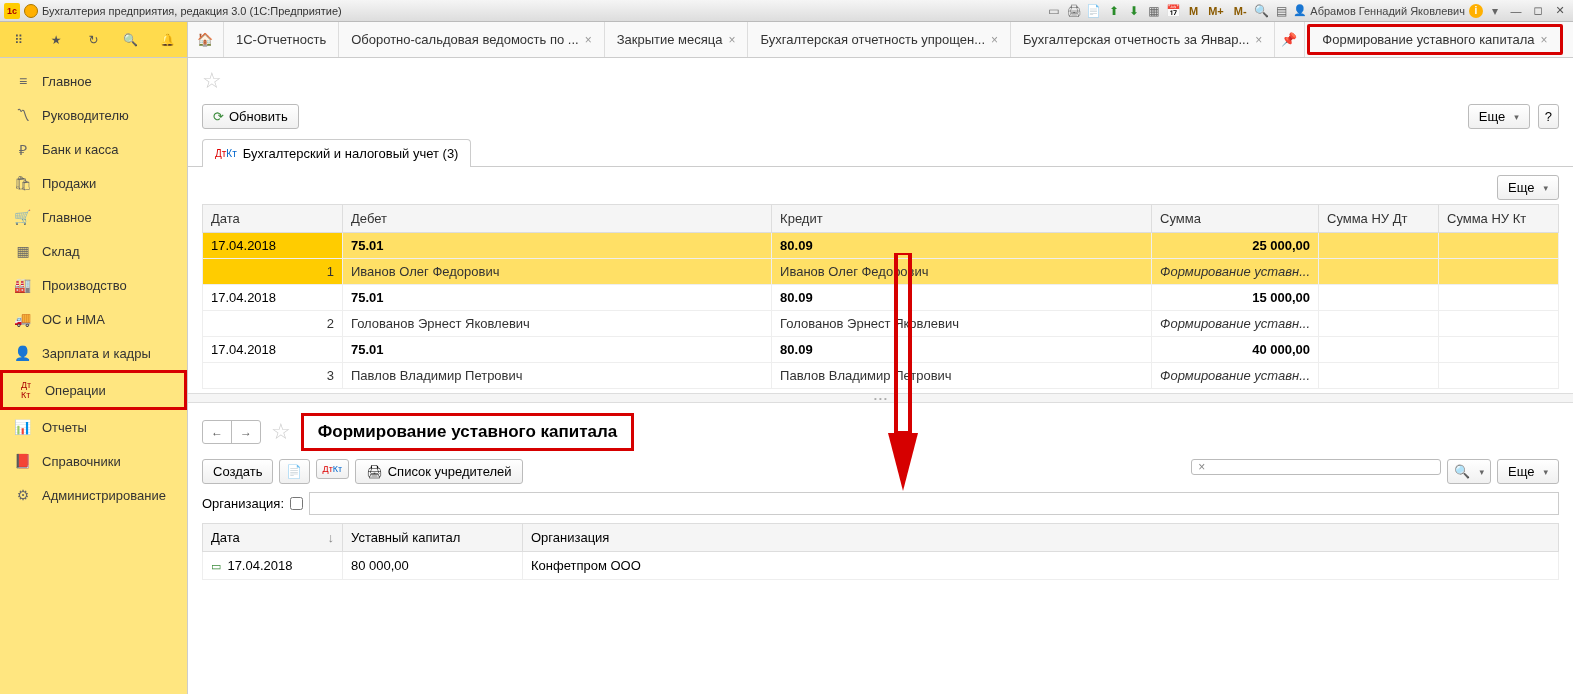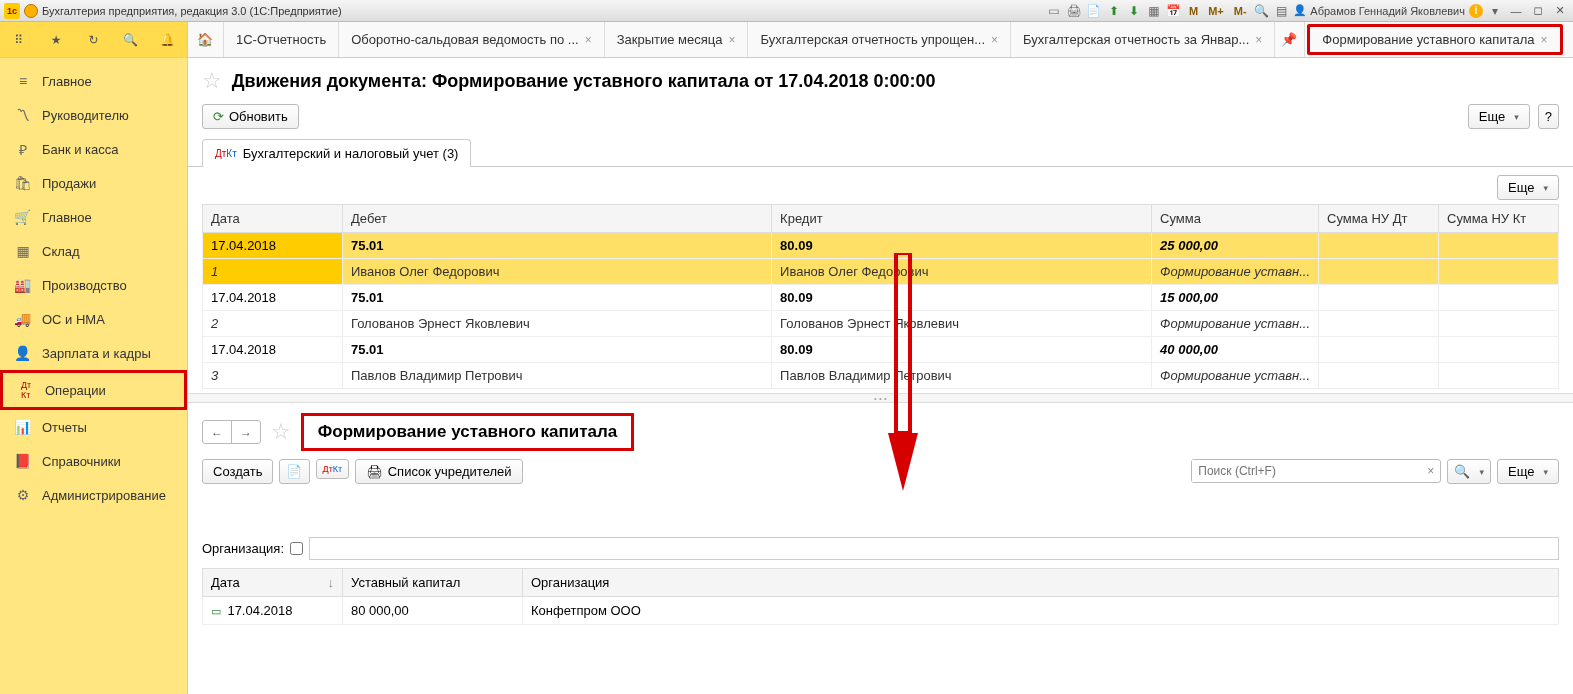--- a/index.html
+++ b/index.html
@@ -54,39 +54,39 @@
 .panel { padding: 8px 14px 4px; display: flex; flex-direction: column; flex: 0 0 auto; position: relative; }
 .panel .right { display: flex; justify-content: flex-end; margin-bottom: 4px; }
 
 .grid { border: 1px solid #ccc; width: 100%; border-collapse: collapse; font-size: 13px; }
 .grid th { background: #f5f5f5; border: 1px solid #ddd; padding: 6px 8px; text-align: left; font-weight: normal; color: #333; }
 .grid td { border: 1px solid #eee; padding: 5px 8px; vertical-align: top; white-space: nowrap; }
 .grid tr.sel td { background: #ffe066; }
 .grid tr.sel td:first-child { background: #ffcc00; }
 .grid .sub td { color: #333; }
 .grid .desc { font-style: italic; color: #333; }
-.grid .num { text-align: left; font-style: italic; }
+.grid .num { text-align: right; }
 .grid .b { font-weight: bold; margin-left: 40px; }
 
 .arrow-overlay { position: absolute; left: 700px; top: 86px; pointer-events: none; }
 
 .splitter { height: 10px; background: #f5f5f5; border-top: 1px solid #ddd; border-bottom: 1px solid #ddd; display: flex; align-items: center; justify-content: center; color: #aaa; font-size: 8px; cursor: row-resize; }
 
 .lower { padding: 10px 14px; display: flex; flex-direction: column; gap: 8px; flex: 1; }
 .lower-head { display: flex; align-items: center; gap: 10px; }
 .nav-btns { display: flex; border: 1px solid #bbb; border-radius: 3px; }
 .nav-btns .nb { padding: 4px 8px; cursor: pointer; color: #555; }
 .nav-btns .nb:first-child { border-right: 1px solid #bbb; }
 .lower-title-box { border: 3px solid #d60000; padding: 6px 14px; font-size: 17px; font-weight: bold; }
 .lower-toolbar { display: flex; align-items: flex-start; gap: 6px; }
 .lower-toolbar .sp { flex: 1; }
 .search-box { border: 1px solid #bbb; border-radius: 3px; display: flex; align-items: center; width: 250px; }
 .search-box input { border: none; outline: none; padding: 4px 6px; flex: 1; font-size: 12px; }
 .search-box .x { padding: 0 6px; color: #888; cursor: pointer; }
-.org-row { display: flex; align-items: center; gap: 6px; font-size: 13px; margin-top: 45px; }
+.org-row { display: flex; align-items: center; gap: 6px; font-size: 13px; }
 .org-row input[type=text] { border: 1px solid #ccc; padding: 3px; flex: 1; }
 
 .grid2 { border: 1px solid #ccc; width: 100%; border-collapse: collapse; font-size: 13px; }
 .grid2 th { background: #f5f5f5; border: 1px solid #ddd; padding: 6px 8px; text-align: left; font-weight: normal; }
 .grid2 td { border: 1px solid #eee; padding: 6px 8px; }
 .grid2 .sort { float: right; color: #888; }
 .grid2 .doc-ic { color: #3a8a3a; font-size: 11px; margin-right: 6px; }
 </style>
 </head>
 <body>
@@ -206,21 +206,20 @@
       </div>
     <div class="item">
         <span class="ic">⚙</span>
         <span>Администрирование</span>
       </div>
   </div>
 
   <div class="main">
     <div class="doc-header">
       <span class="star">☆</span>
-      <h1>Движения документа: Формирование уставного капитала от 17.04.2018 0:00:00</h1>
     </div>
     <div class="btn-row">
       <span class="btn">
           <span class="ic">⟳</span>
           <span>Обновить</span>
         </span>
       <span class="sp"></span>
       <span class="btn dd">
           <span>Еще</span>
         </span>
@@ -327,21 +326,20 @@
         <span class="btn small">📄</span>
         <span class="btn small">
             <span style="font-size:9px"><span style="color:#d00">Дт</span><span style="color:#06c">Кт</span></span>
           </span>
         <span class="btn">
             <span>🖨</span> 
             <span>Список учредителей</span>
           </span>
         <span class="sp"></span>
         <div class="search-box">
-          <input type="text" placeholder="Поиск (Ctrl+F)" style="">
           <span class="x">×</span>
         </div>
         <span class="btn small dd">🔍</span>
         <span class="btn dd">
             <span>Еще</span>
           </span>
       </div>
       <div class="org-row">
         <span>Организация:</span>
         <input type="checkbox" style="">

